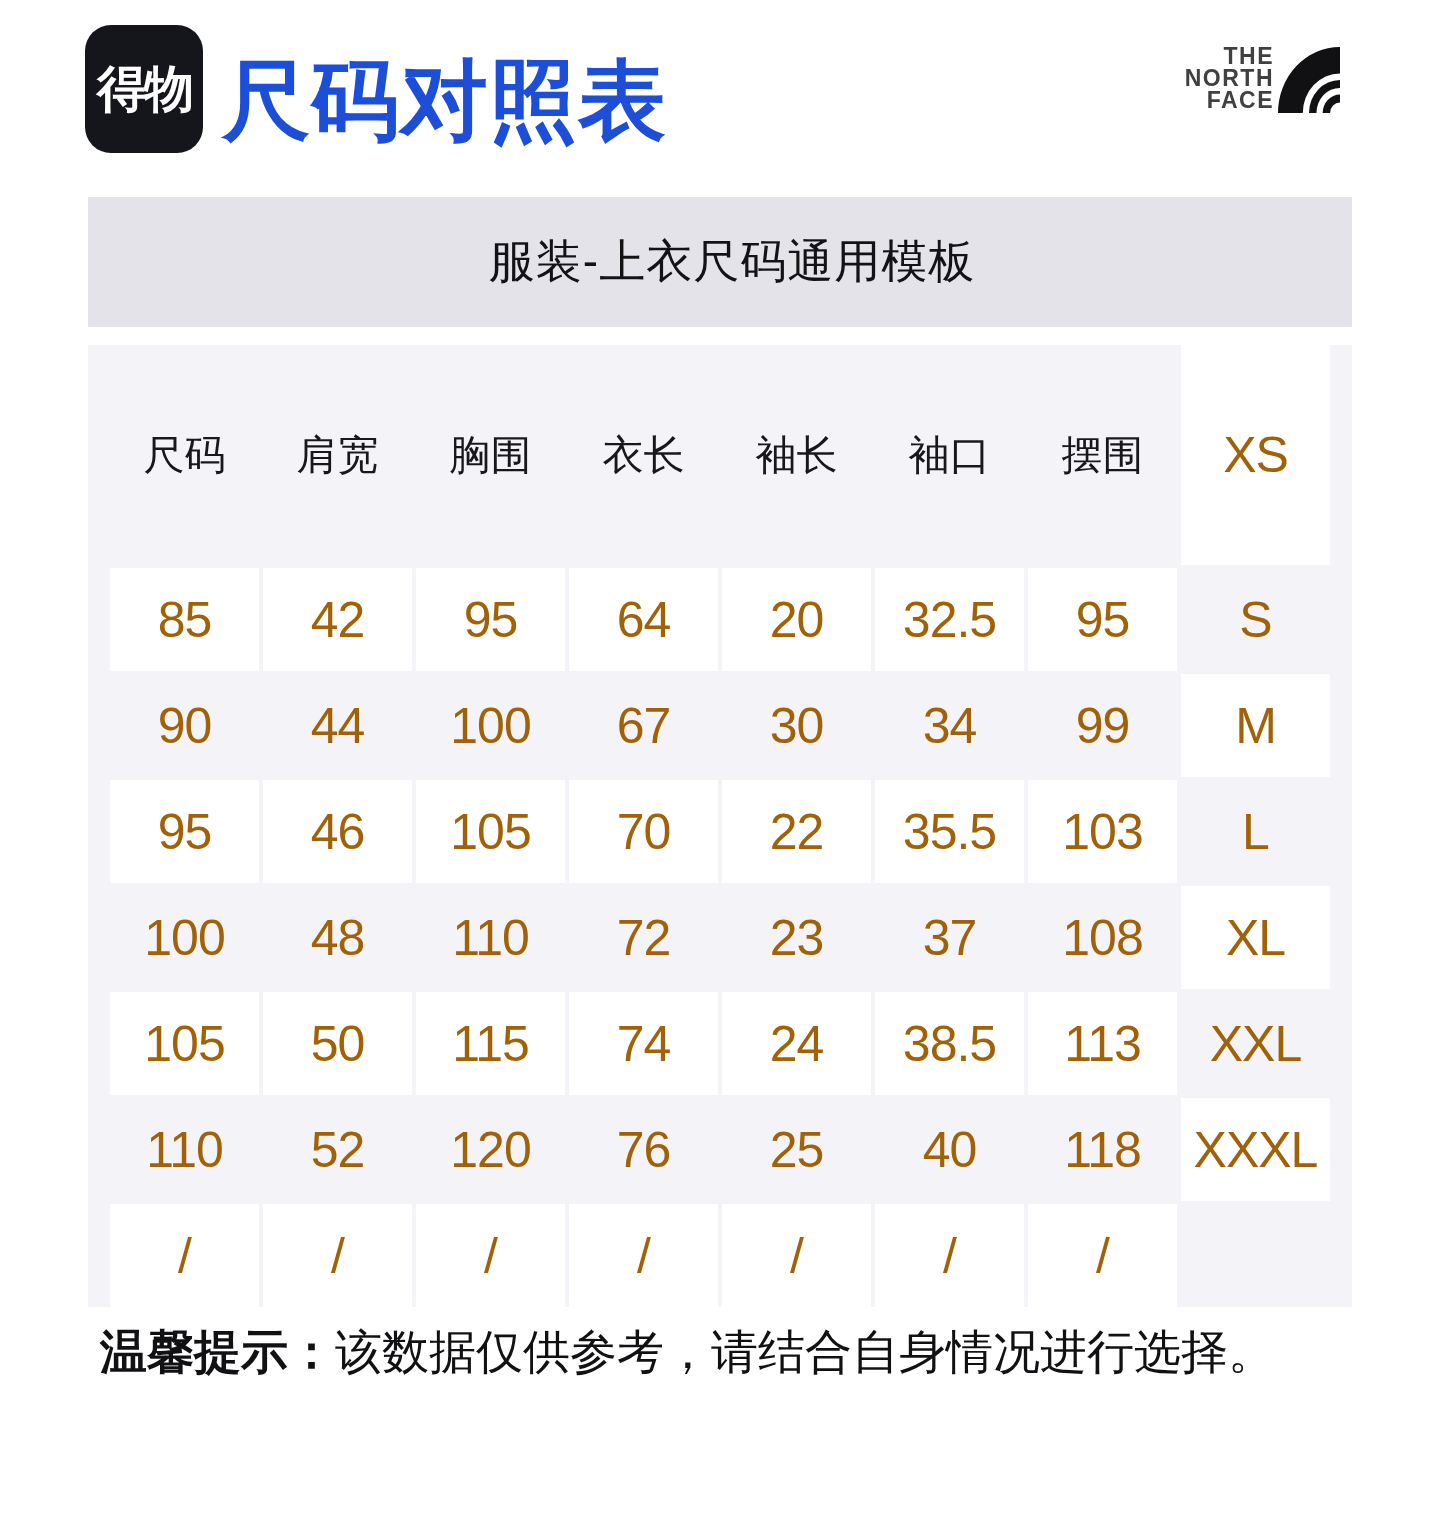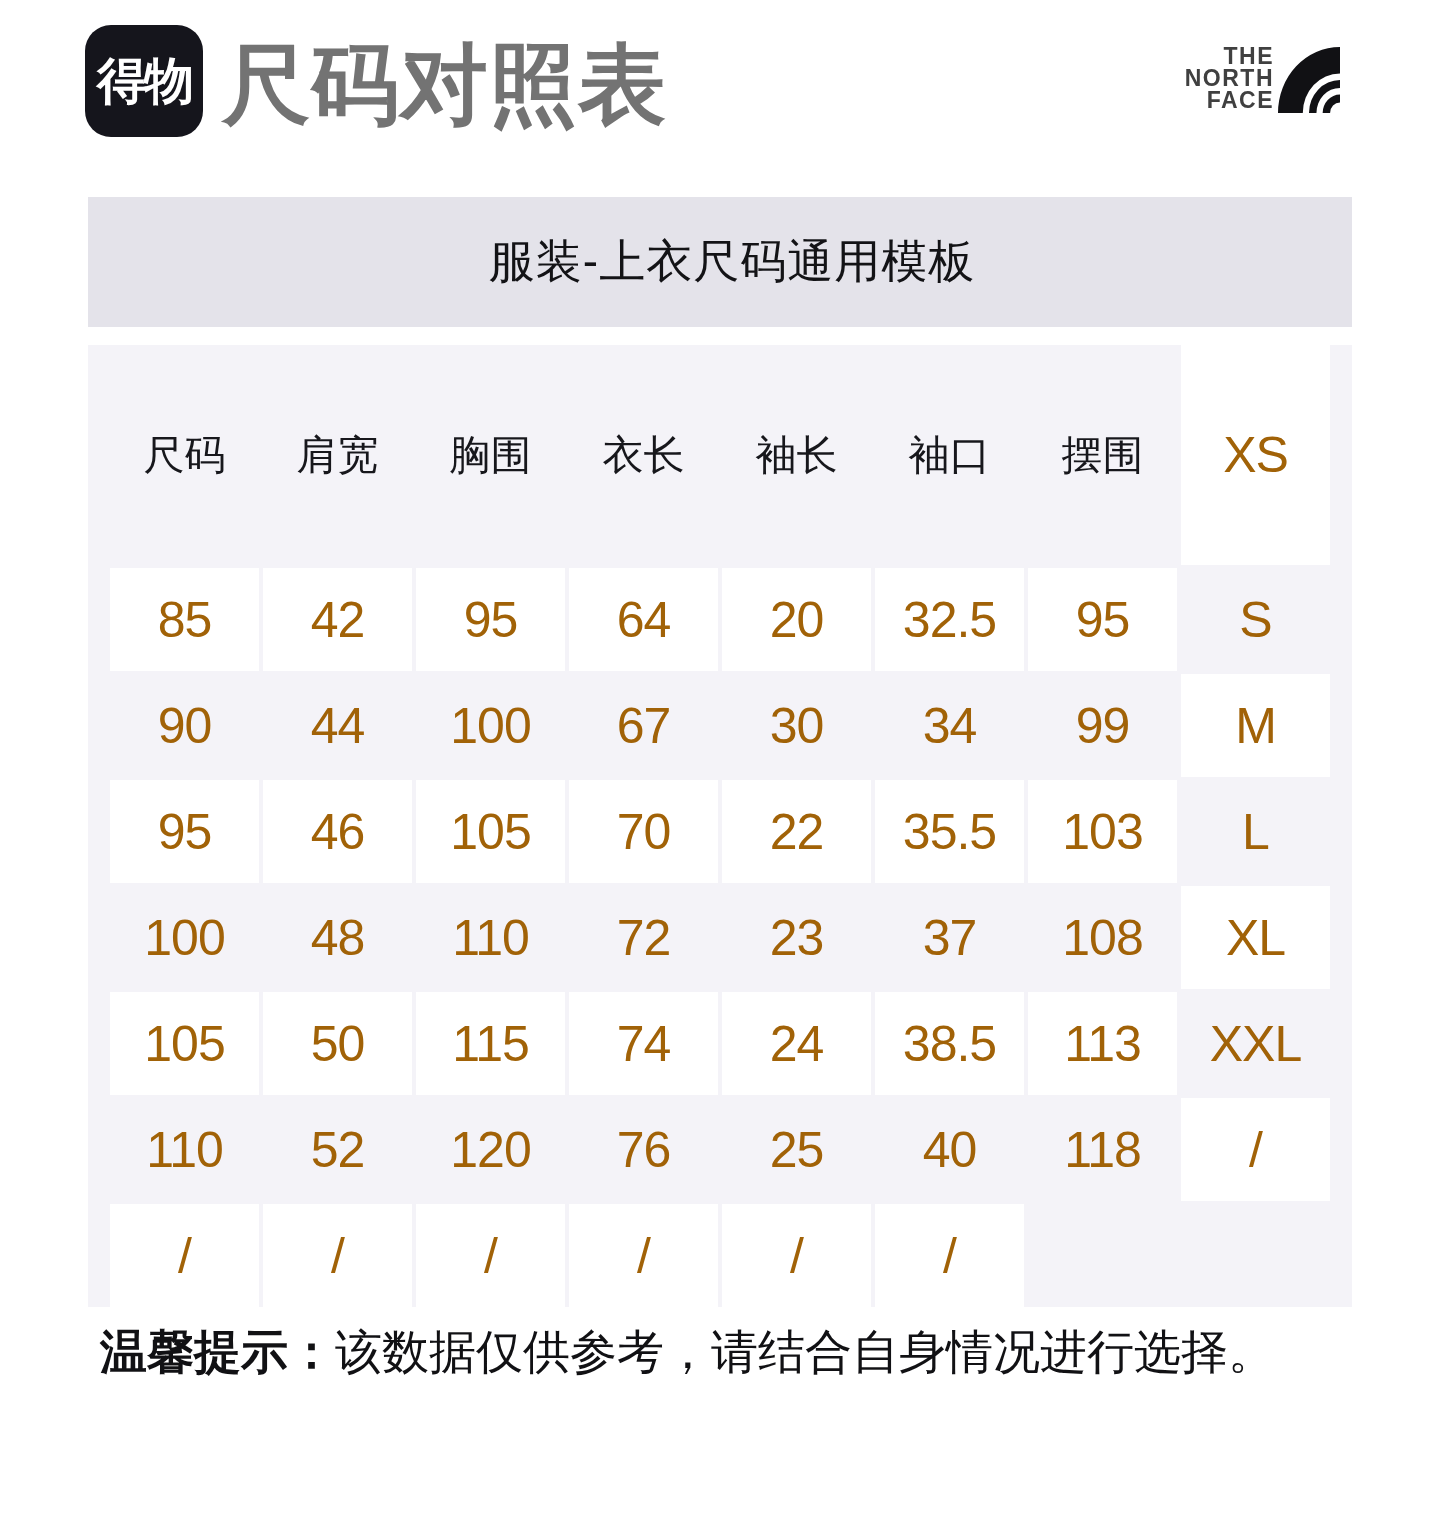--- a/index.html
+++ b/index.html
@@ -1,27 +1,27 @@
 <!DOCTYPE html>
 <html><head>
 <meta charset="utf-8">
 <style>
   * { margin:0; padding:0; box-sizing:border-box; }
   html,body { width:1440px; height:1527px; background:#ffffff;
     font-family:"Liberation Sans", sans-serif; color:#17171c; }
   body { position:relative; overflow:hidden; }
 
   
-  .dewu-logo { position:absolute; left:85px; top:25px; width:118px; height:112px;
+  .dewu-logo { position:absolute; left:85px; top:25px; width:118px; height:128px;
     background:#15151c; border-radius:26px; display:flex; align-items:center;
     justify-content:center; }
   .dewu-logo span { color:#ffffff; font-size:50px; font-weight:700; letter-spacing:-3px; }
 
-  .page-title { position:absolute; left:222px; top:32px; font-size:88px; font-weight:700;
-    color:#737373; line-height:106px; letter-spacing:1px; }
+  .page-title { position:absolute; left:222px; top:48px; font-size:88px; font-weight:700;
+    color:#1d4ed8; line-height:106px; letter-spacing:1px; }
 
   .tnf-logo { position:absolute; left:1178px; top:46px; display:flex; align-items:flex-start; }
   .tnf-text { width:96px; text-align:right; font-weight:700; font-size:23px;
     line-height:21.8px; letter-spacing:1.5px; color:#404040; }
   .tnf-text span { display:block; }
   .tnf-dome { margin-left:4px; margin-top:1px; }
 
   
   .banner { position:absolute; left:88px; top:197px; width:1264px; height:130px;
     background:#e4e3ea; display:flex; align-items:center; justify-content:center;padding-left:24px; }
@@ -122,20 +122,21 @@
       <div class="td white">38.5</div>
       <div class="td white">113</div>
       <div class="td">XXL</div>
       <div class="td">110</div>
       <div class="td">52</div>
       <div class="td">120</div>
       <div class="td">76</div>
       <div class="td">25</div>
       <div class="td">40</div>
       <div class="td">118</div>
+      <div class="td white">XXXL</div>
       <div class="td white">/</div>
       <div class="td white">/</div>
       <div class="td white">/</div>
       <div class="td white">/</div>
       <div class="td white">/</div>
       <div class="td white">/</div>
       <div class="td white">/</div>
     </div>
 </div>
 

